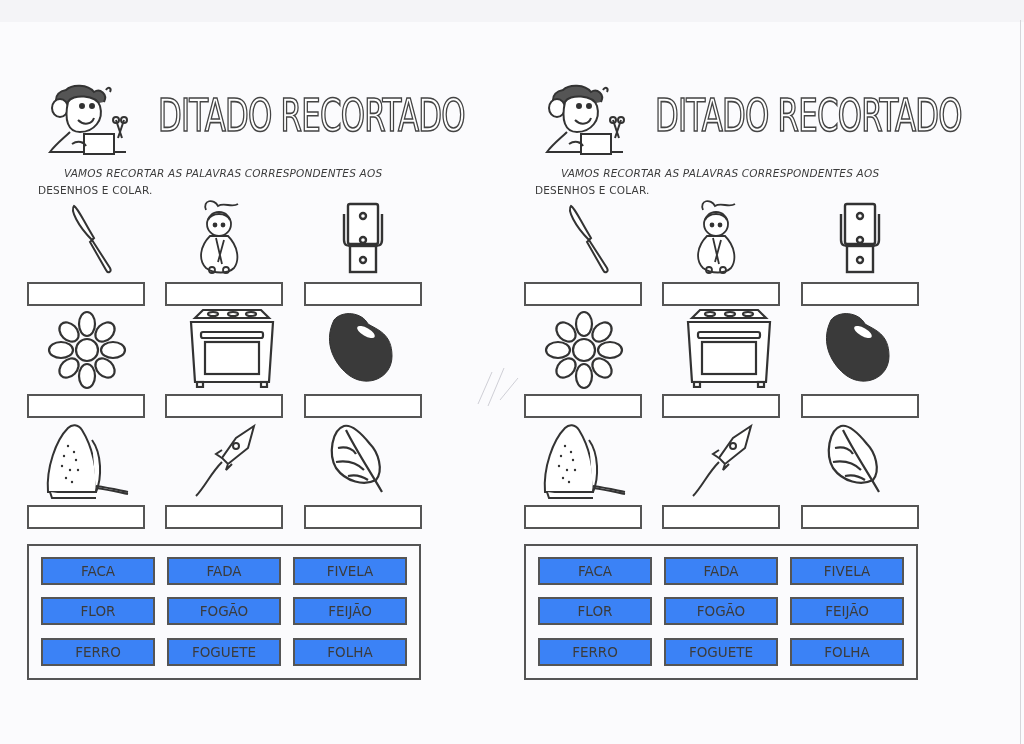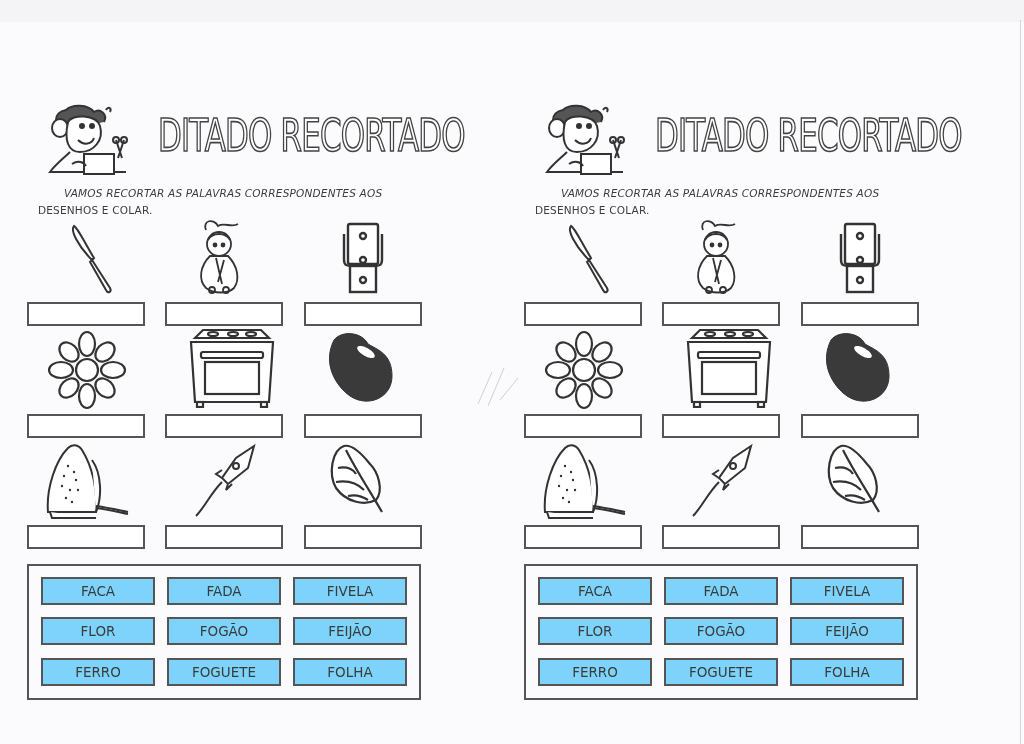--- a/index.html
+++ b/index.html
@@ -1,30 +1,30 @@
 <!DOCTYPE html>
 <html><head>
 <meta charset="utf-8">
 <style>
   html,body{margin:0;padding:0;}
   body{width:1024px;height:744px;position:relative;overflow:hidden;background:#fbfbfd;font-family:"DejaVu Sans",sans-serif;color:#3a3a3a;}
   .topband{position:absolute;left:0;top:0;width:1024px;height:22px;background:#f4f4f7;}
   .edge{position:absolute;left:1020px;top:20px;width:1px;height:724px;background:#d6d6da;}
-  .sheet{position:absolute;top:0;width:500px;height:560px;margin-top:20px;}
+  .sheet{position:absolute;top:0;width:500px;height:560px;}
   .sheet.left{left:0;}
   .sheet.right{left:497px;}
   .mascot{position:absolute;left:44px;top:80px;width:90px;height:80px;}
   .title{position:absolute;left:158px;top:88px;width:265px;height:56px;font-family:"DejaVu Sans Condensed","DejaVu Sans",sans-serif;font-size:44px;line-height:56px;letter-spacing:-1px;color:#fff;-webkit-text-stroke:1.6px #444;transform:scaleX(0.78);transform-origin:left center;white-space:nowrap;font-weight:normal;}
   .instr{position:absolute;left:38px;top:165px;width:420px;font-family:"DejaVu Sans",sans-serif;font-size:10.5px;line-height:17px;color:#3c3c3c;letter-spacing:0.2px;}
   .instr .l1{padding-left:26px;display:block;font-style:italic;}
   .pic{position:absolute;width:110px;height:80px;}
   .pic svg{width:100%;height:100%;}
   .answer{position:absolute;width:118px;height:24px;border:2px solid #555;box-sizing:border-box;background:#fff;}
   .bank{position:absolute;left:27px;top:544px;width:394px;height:136px;border:2px solid #555;box-sizing:border-box;}
-  .word{position:absolute;width:114px;height:28px;border:2px solid #555;box-sizing:border-box;font-family:"DejaVu Sans",sans-serif;font-size:13.5px;line-height:24px;text-align:center;color:#3b3b3b;background:#7dd3fc;}
+  .word{position:absolute;width:114px;height:28px;border:2px solid #555;box-sizing:border-box;font-family:"DejaVu Sans",sans-serif;font-size:13.5px;line-height:24px;text-align:center;color:#3b3b3b;background:#3b82f6;}
   .scribble{position:absolute;left:470px;top:360px;width:60px;height:50px;}
 </style>
 </head>
 <body>
 
 <div class="topband"></div>
 <div class="edge"></div>
 
 <svg class="scribble" viewBox="0 0 60 50">
   <path d="M8 44 L22 12 M18 46 L34 8 M30 40 L48 18" stroke="#cfcfd6" stroke-width="1" fill="none"></path>

